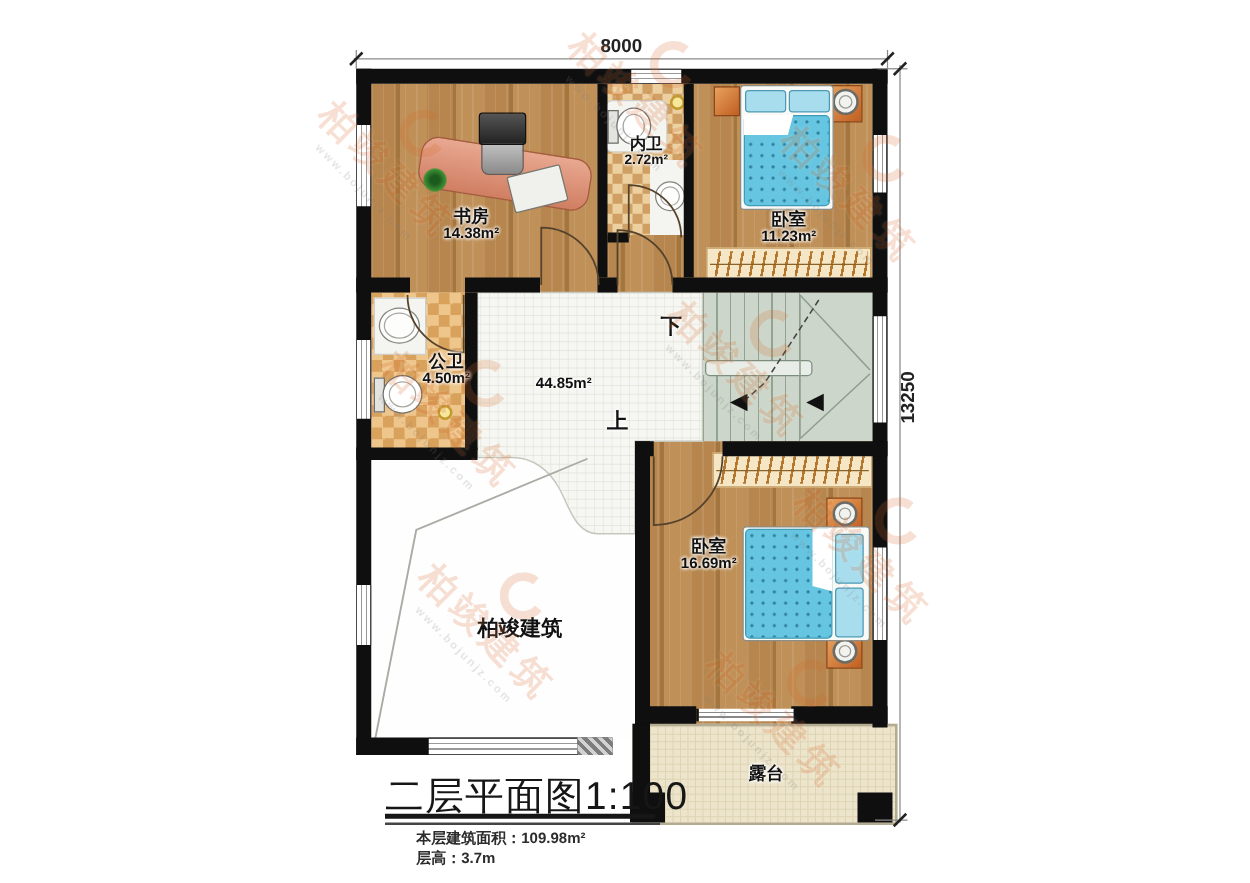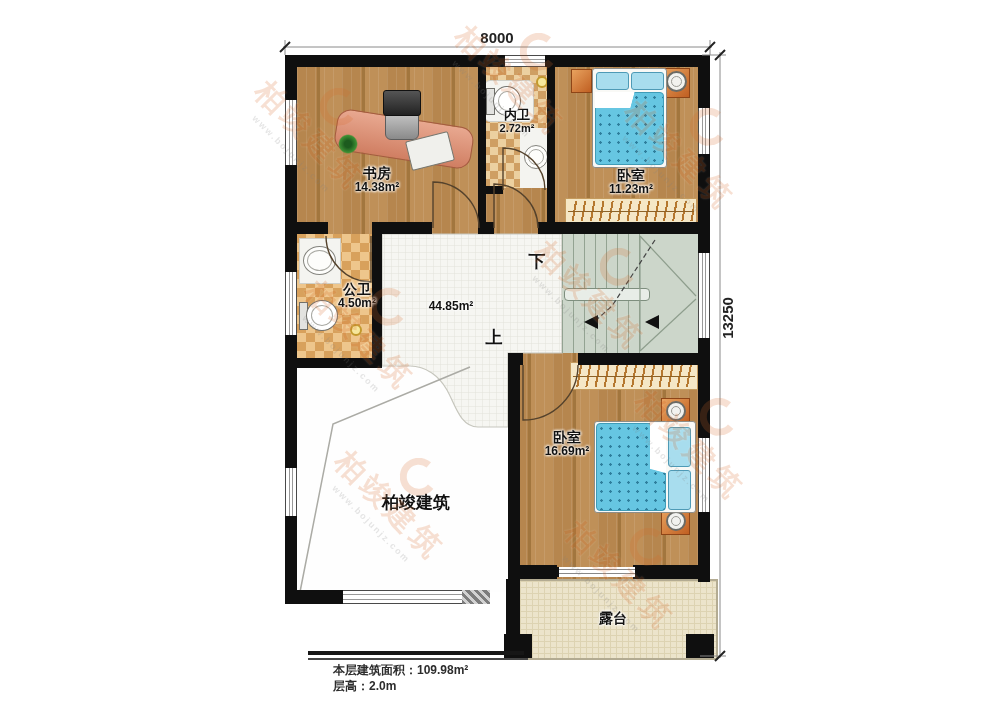--- a/index.html
+++ b/index.html
@@ -249,24 +249,25 @@
   <div class="rlabel big" style="left:494px;top:338px;">上</div>
   <div class="rlabel big" style="left:416px;top:503px;">柏竣建筑</div>
   <div class="rlabel" style="left:567px;top:444px;">
     <div class="rname">卧室</div>
     <div class="rarea">16.69m²</div>
   </div>
   <div class="rlabel" style="left:613px;top:619px;">
     <div class="rname">露台</div>
   </div>
 
+  <div class="titleline" style="left:308px;top:616px;">二层平面图1:100</div>
   <div style="position:absolute;left:308px;top:651px;width:216px;height:4px;background:#161616;"></div>
   <div style="position:absolute;left:308px;top:658px;width:220px;height:1.5px;background:#444;"></div>
   <div class="note" style="left:333px;top:662px;">本层建筑面积：109.98m²</div>
-  <div class="note" style="left:333px;top:678px;">层高：2.0m</div>
+  <div class="note" style="left:333px;top:678px;">层高：3.7m</div>
 
   <div class="wm" style="left:250px;top:80px;">
     <span class="wm-mark"></span>
     <span class="wm-cn">柏竣建筑</span>
     <span class="wm-en">www.bojunjz.com</span>
   </div>
   <div class="wm" style="left:450px;top:25px;">
     <span class="wm-mark"></span>
     <span class="wm-cn">柏竣建筑</span>
     <span class="wm-en">www.bojunjz.com</span>

